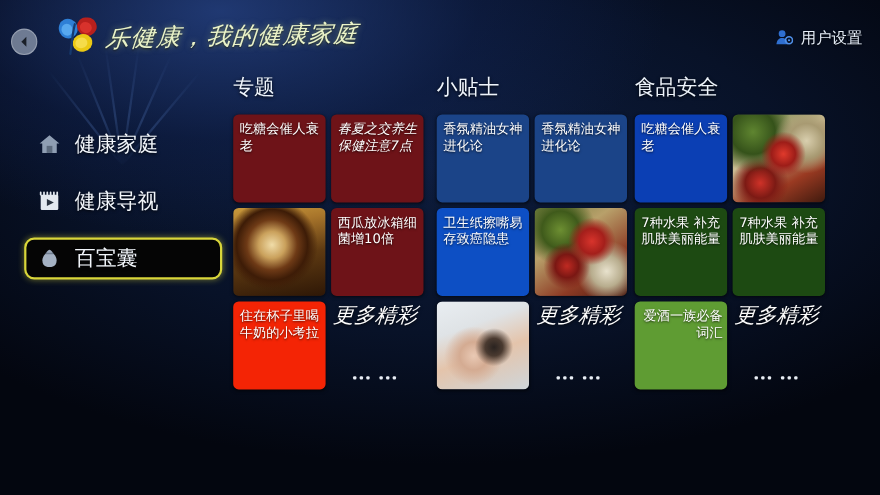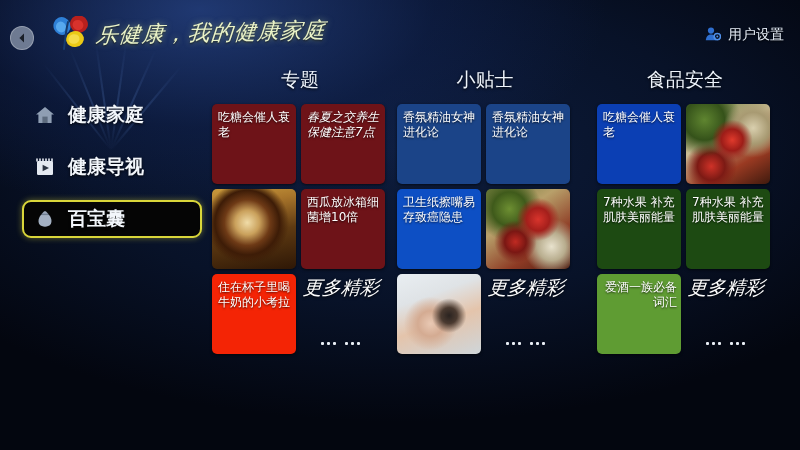--- a/index.html
+++ b/index.html
@@ -62,21 +62,21 @@
     display: flex; align-items: flex-start; gap: 7px;
     cursor: pointer;
   }
   .user-settings .label {
     color: #e6eef8; font-size: 14px;
     font-family: "DejaVu Sans", sans-serif;
     text-shadow: 0 1px 2px rgba(0,0,0,0.9);
   }
 
   
-  .sidebar { position: absolute; left: 22px; top: 96px; width: 180px; font-weight: bold; }
+  .sidebar { position: absolute; left: 22px; top: 112px; width: 180px; }
   .nav-item {
     position: relative;
     display: flex; align-items: center; gap: 12px;
     height: 34px; margin-bottom: 14px;
     padding: 0 10px;
     border-radius: 9px;
     border: 2px solid transparent;
     cursor: pointer;
   }
   .nav-item.selected {
@@ -90,26 +90,25 @@
     font-family: "DejaVu Sans", sans-serif;
     text-shadow: 0 1px 3px rgba(0,0,0,0.9);
     white-space: nowrap;
   }
 
   
   .columns { position: absolute; left: 212px; top: 66px; width: 580px; }
   .col { position: absolute; top: 0; width: 176px; }
   .col-0 { left: 0; }
   .col-1 { left: 185px; }
-  .col-2 { left: 365px; margin-left: 20px; }
+  .col-2 { left: 365px; }
   .col-head {
     color: #eef4fb; font-size: 19px;
     font-family: "DejaVu Sans", sans-serif;
     text-shadow: 0 1px 3px rgba(0,0,0,0.9);
-    text-align: center;
     height: 38px; line-height: 26px;
     white-space: nowrap;
   }
   .grid {
     position: relative;
     display: grid;
     grid-template-columns: 84px 84px;
     grid-template-rows: 80px 80px 80px;
     gap: 5px;
   }

